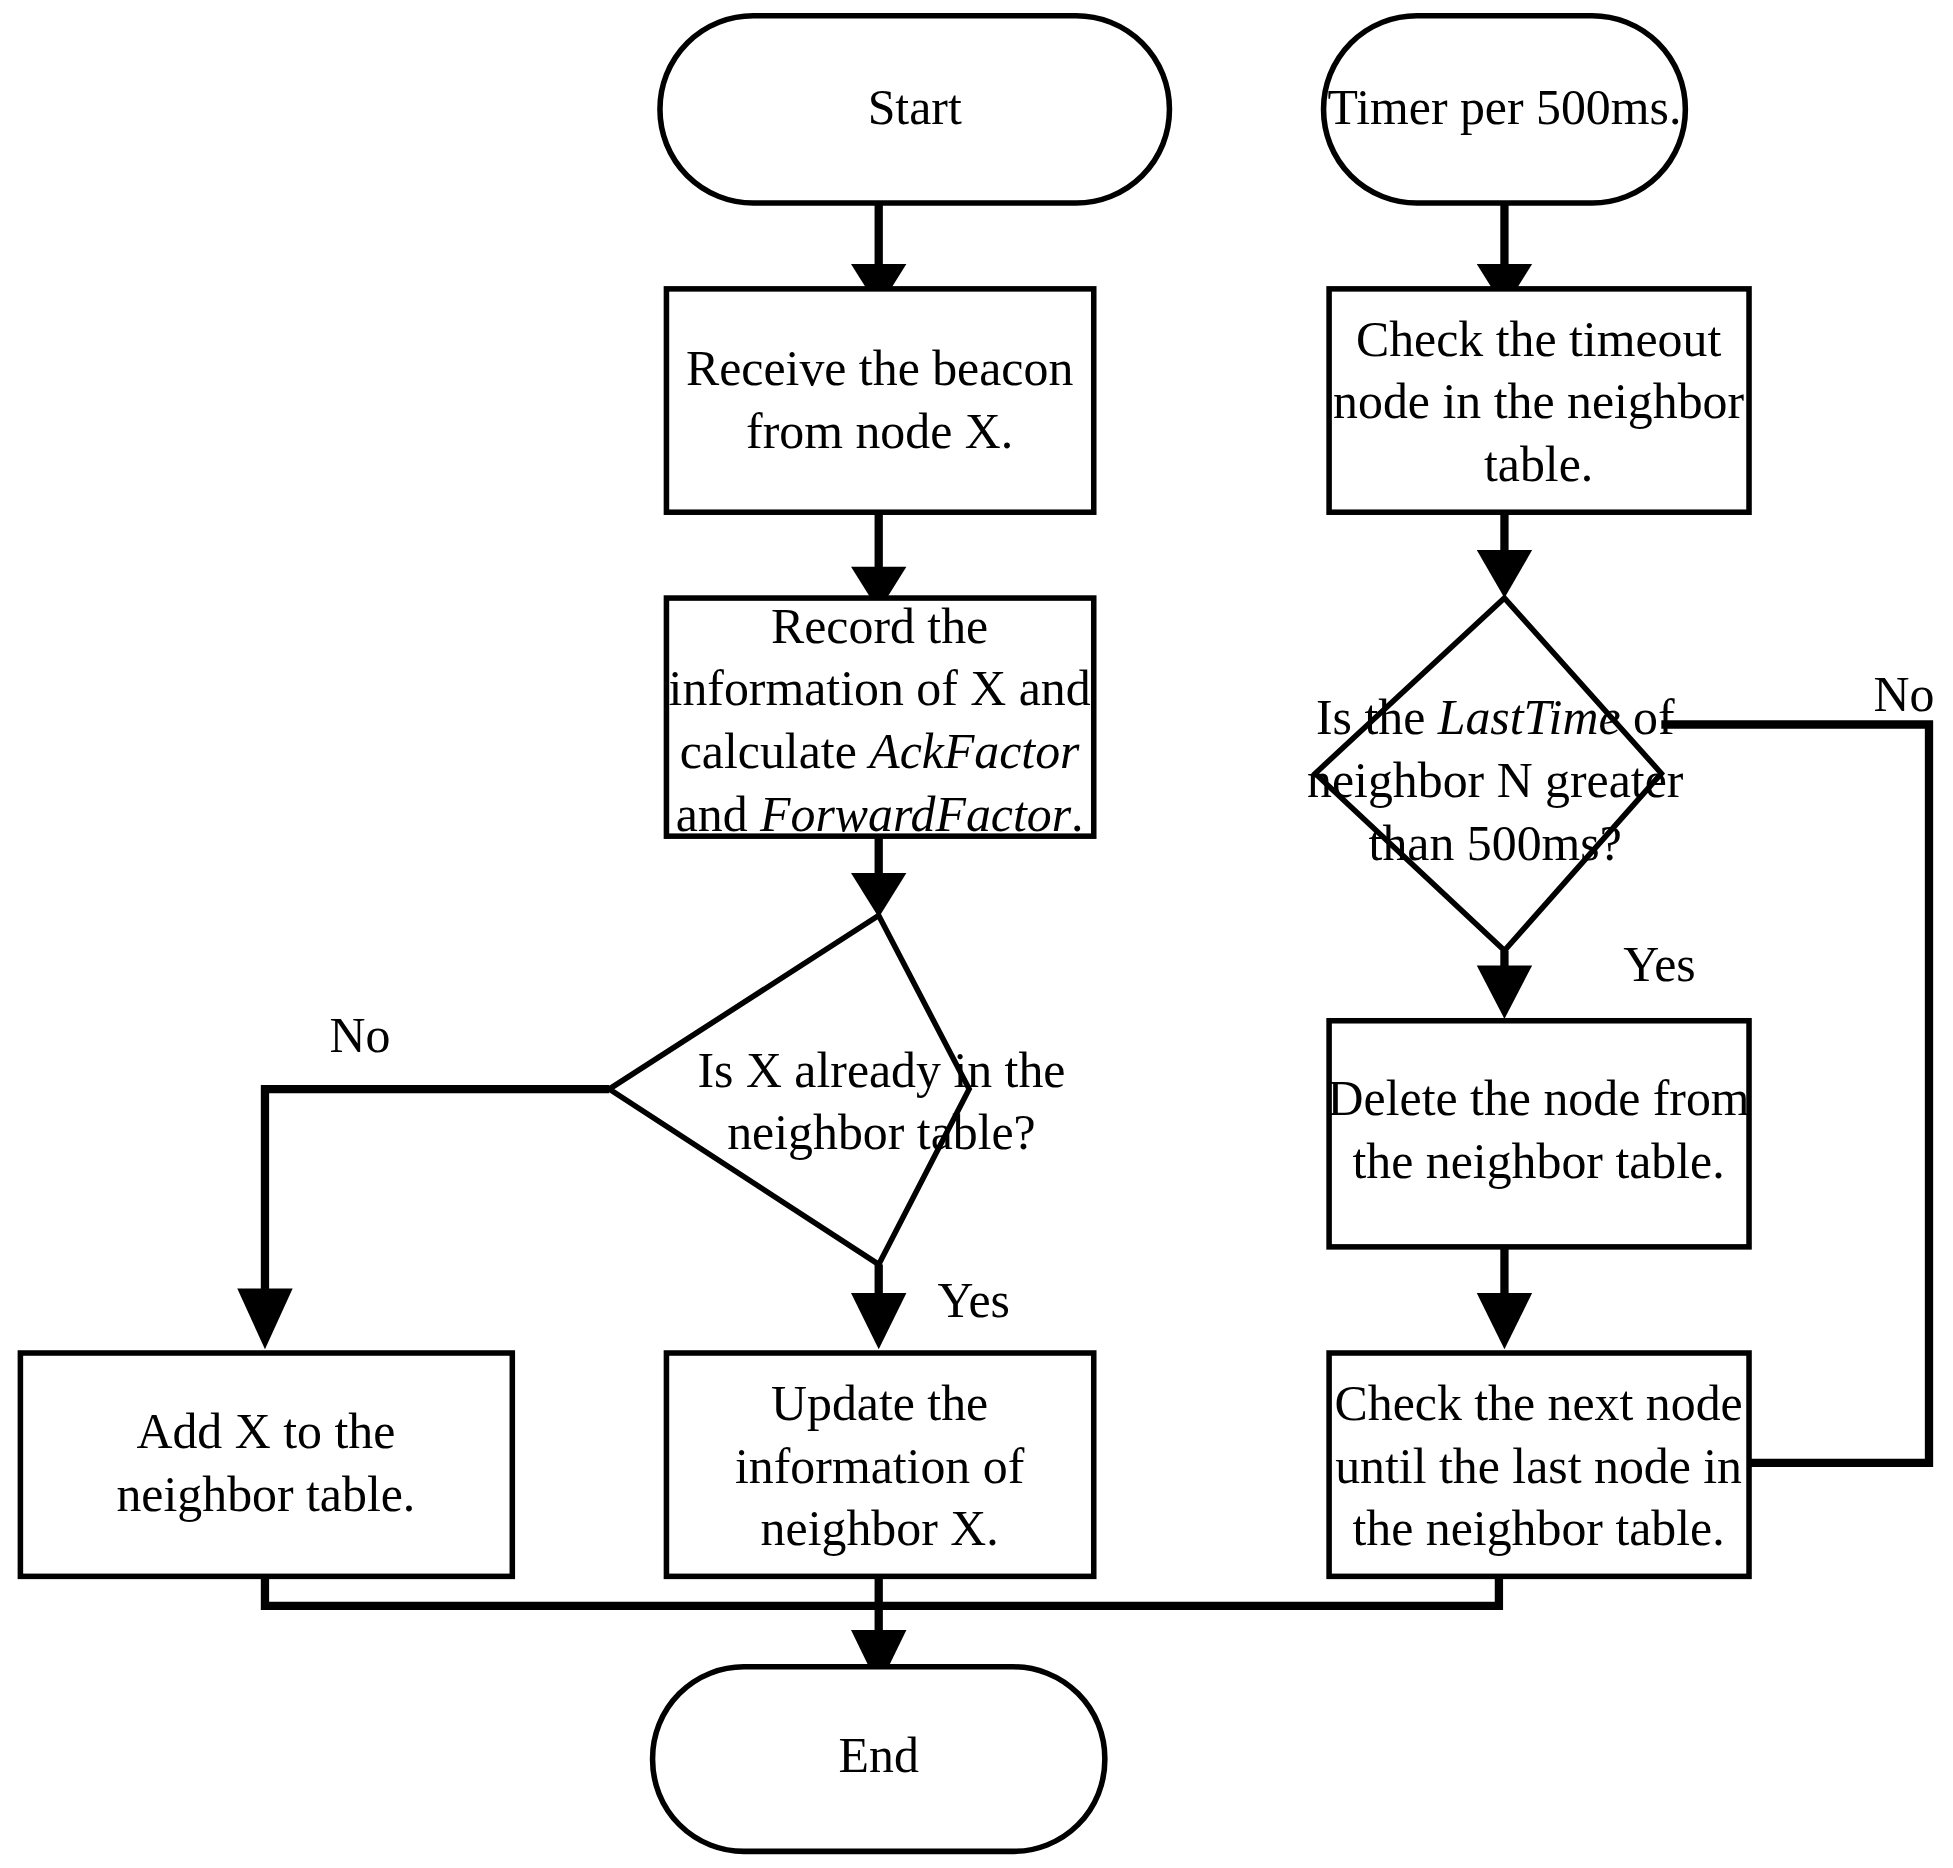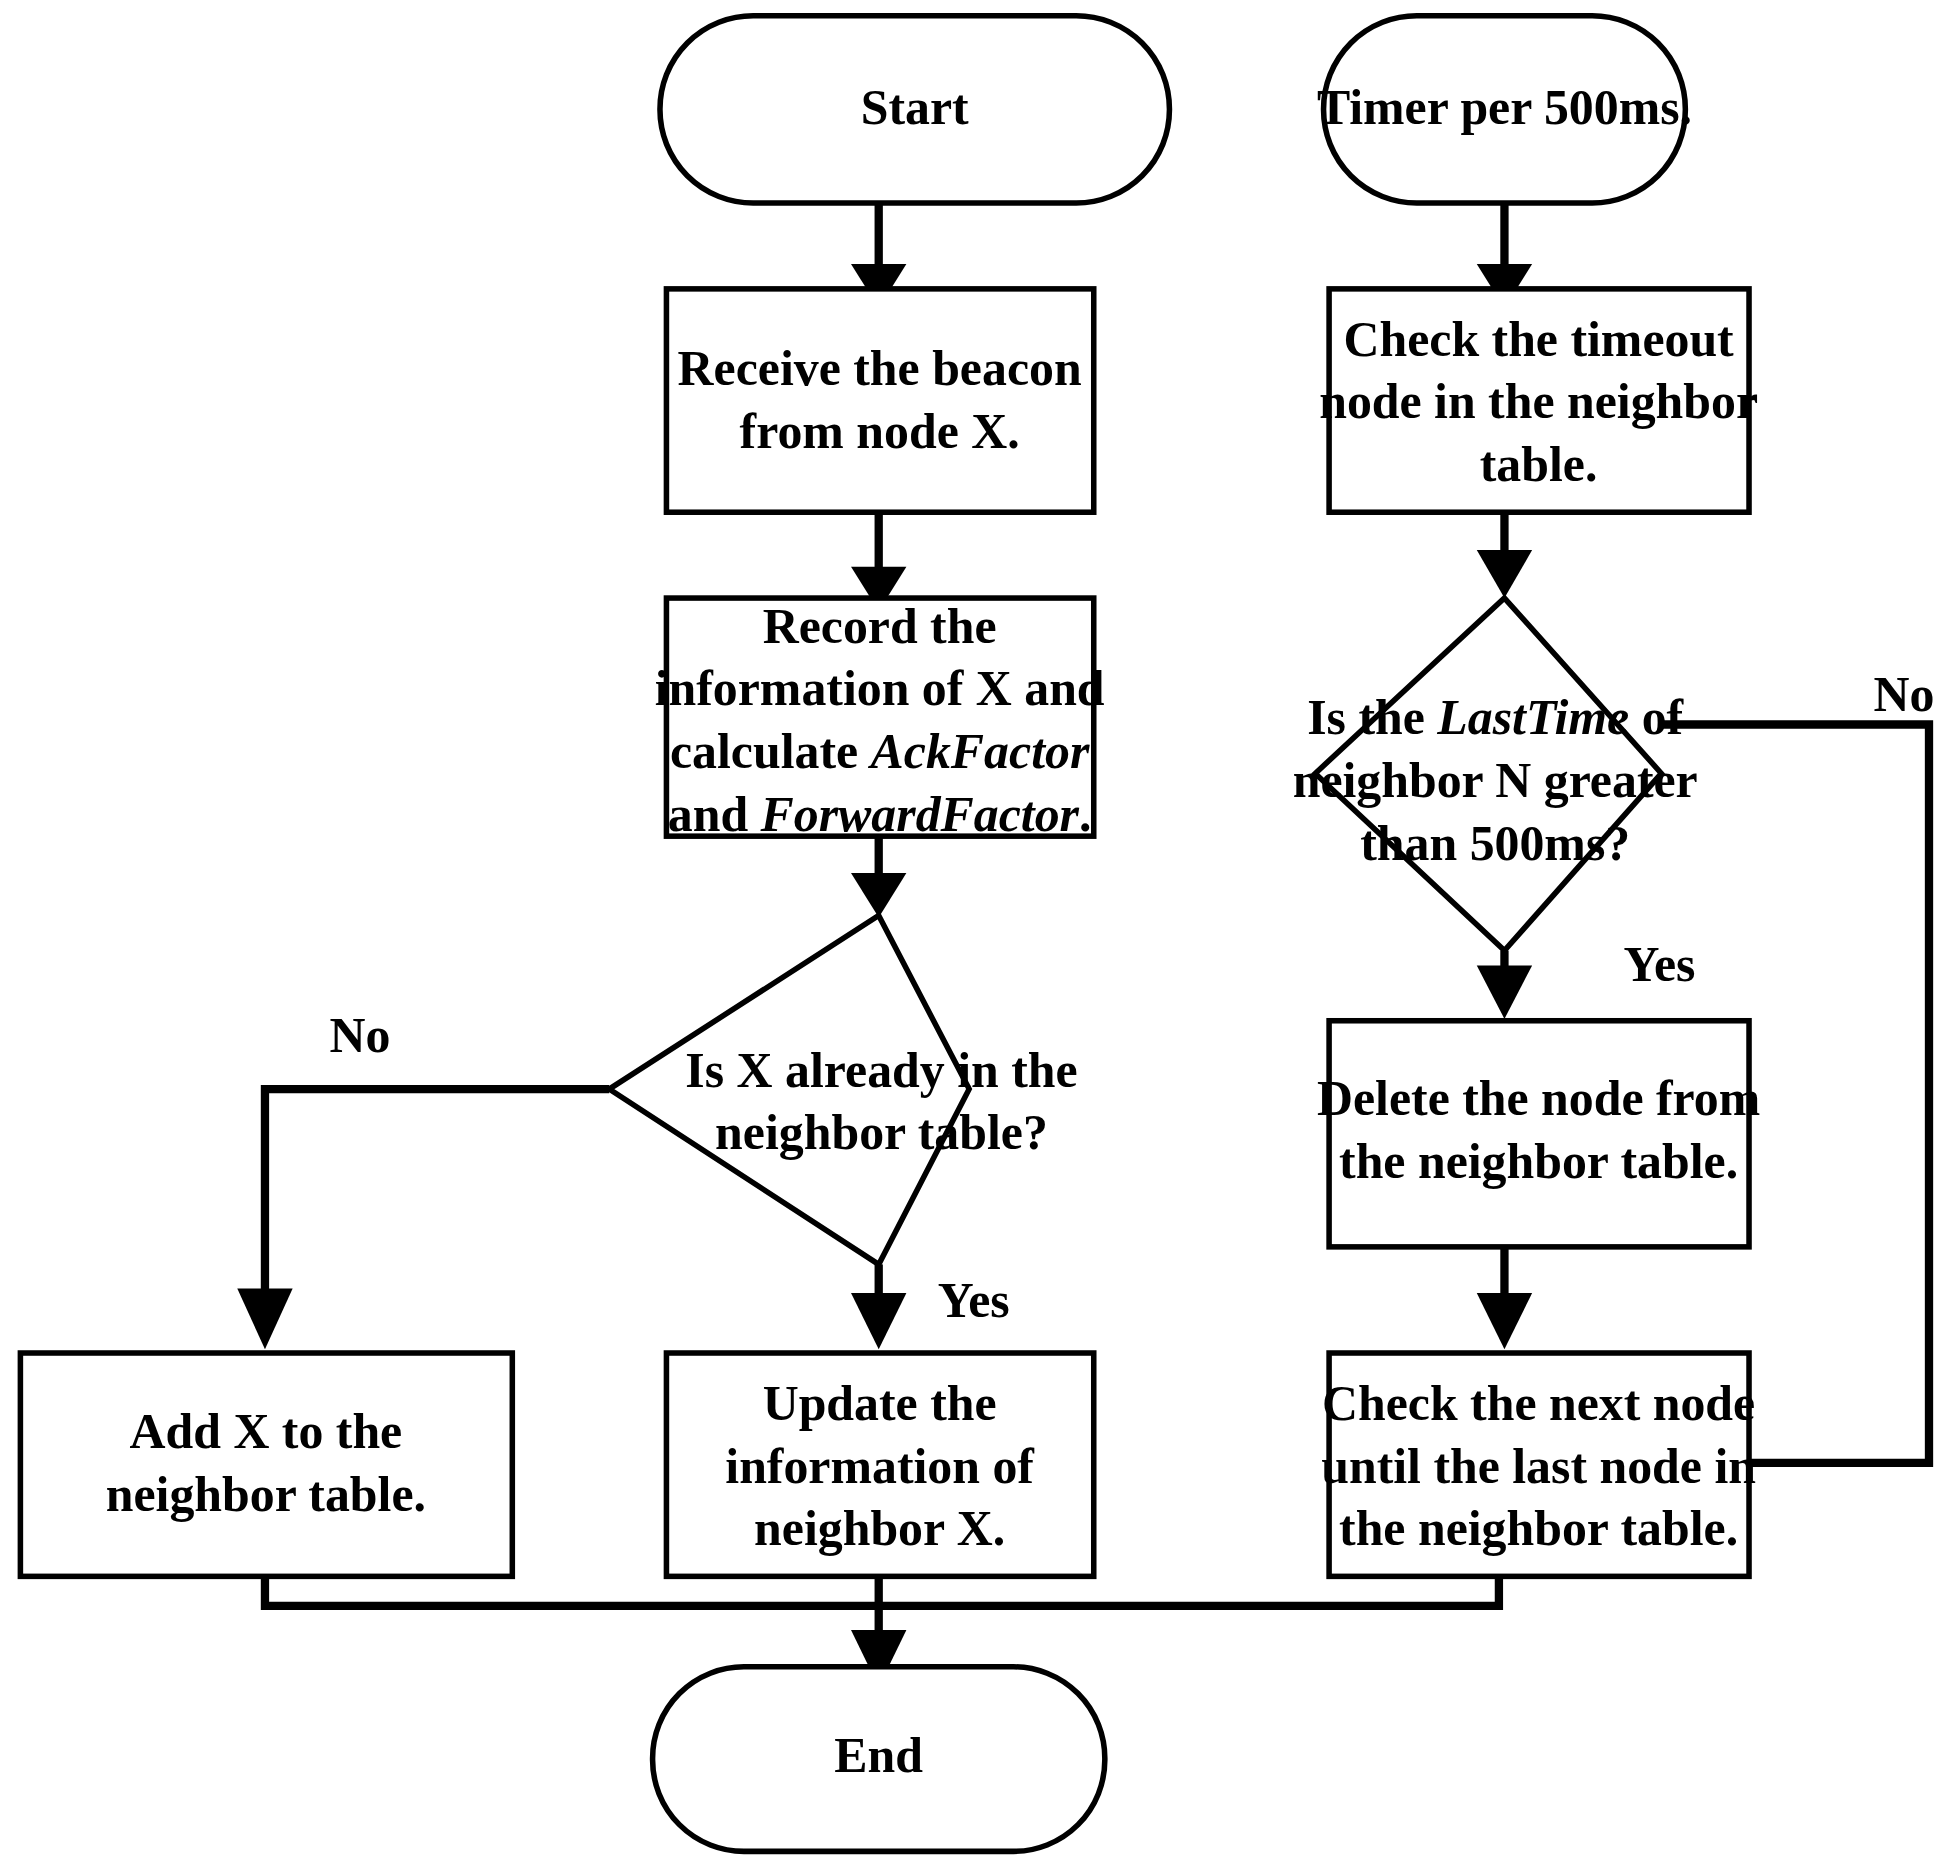--- a/index.html
+++ b/index.html
@@ -10,21 +10,20 @@
   body {
     width: 1954px;
     height: 1868px;
     font-family: "Liberation Serif", "DejaVu Serif", serif;
     overflow: hidden;
   }
   #flowchart-root {
     position: relative;
     width: 1954px;
     height: 1431px;
-    font-weight: bold;
   }
   svg#flow-svg {
     display: block;
     width: 1954px;
     height: 1868px;
   }
   .shape-outline {
     fill: #ffffff;
     stroke: #000000;
     stroke-width: 6;

